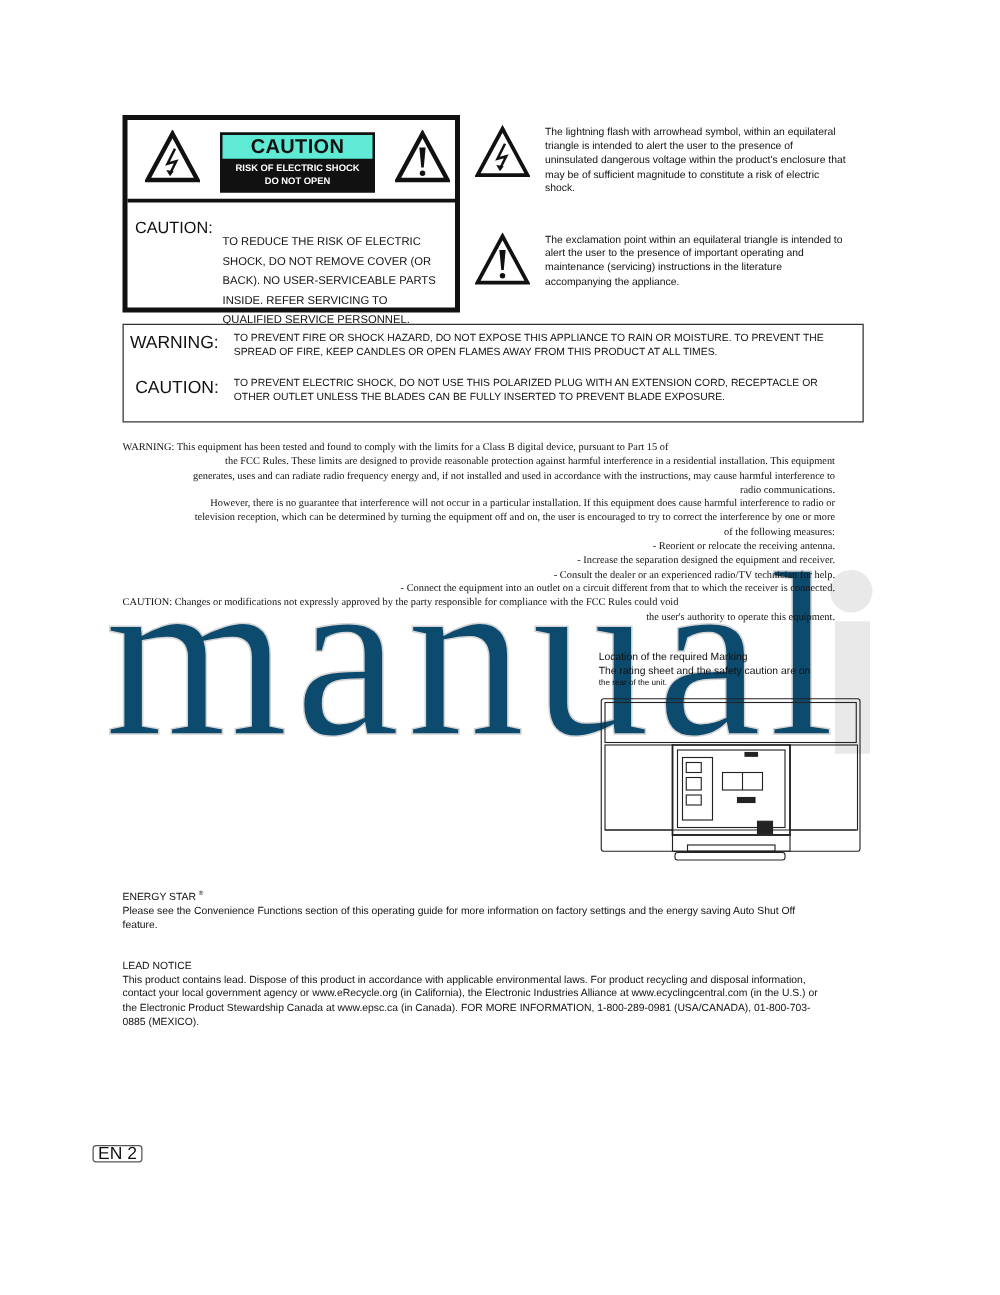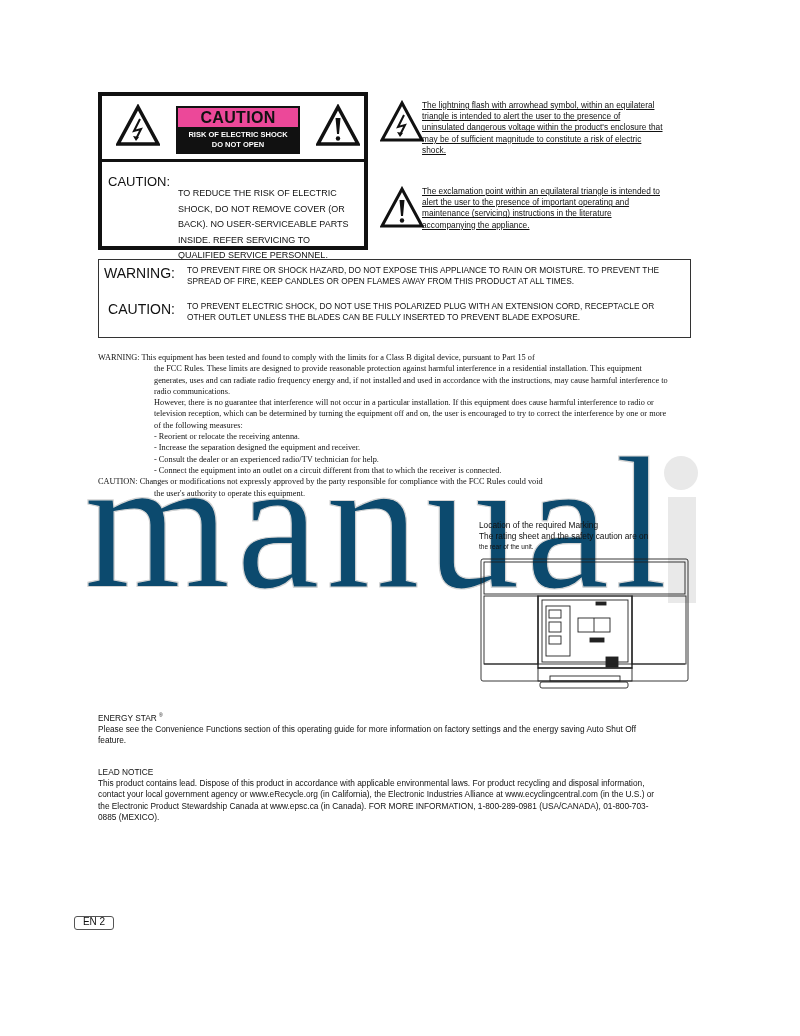--- a/index.html
+++ b/index.html
@@ -20,57 +20,57 @@
 
   .layer { position: absolute; z-index: 1; }
 
   
   .caution-box { left: 98px; top: 92px; width: 270px; height: 158px; border: 4px solid #111; background: #fff; }
   .caution-top { height: 66px; border-bottom: 3px solid #111; position: relative; }
   .tri { position: absolute; }
   .tri-left { left: 14px; top: 8px; }
   .tri-right { left: 214px; top: 8px; }
   .label-panel { position: absolute; left: 74px; top: 10px; width: 124px; height: 48px; background: #111; border: 2px solid #111; }
-  .label-panel .title { background: #ec4899; height: 19px; font-weight: bold; font-size: 16px; text-align: center; line-height: 19px; letter-spacing: 0.3px; }
+  .label-panel .title { background: #5eead4; height: 19px; font-weight: bold; font-size: 16px; text-align: center; line-height: 19px; letter-spacing: 0.3px; }
   .label-panel .sub { color: #fff; font-size: 7.5px; font-weight: bold; text-align: center; line-height: 10px; margin-top: 3px; }
   .caution-bottom { position: relative; height: 83px; }
   .caution-bottom .clabel { position: absolute; left: 6px; top: 12px; font-size: 13px; }
   .caution-bottom .ctext { position: absolute; left: 76px; top: 24px; width: 182px; font-size: 9px; line-height: 15.5px; }
 
   
   .sym { left: 380px; width: 300px; }
   .sym .icon { position: absolute; left: 0; top: 0; }
-  .sym .text { position: absolute; left: 42px; top: 0; width: 242px; font-size: 8.3px; line-height: 11.2px; text-decoration: underline; }
+  .sym .text { position: absolute; left: 56px; top: 0; width: 242px; font-size: 8.3px; line-height: 11.2px; }
   .sym1 { top: 100px; height: 60px; }
   .sym2 { top: 186px; height: 50px; }
 
   
   .warn-box { left: 98px; top: 259px; width: 593px; height: 79px; border: 1px solid #333; }
   .warn-row { position: absolute; left: 0; width: 100%; }
   .warn-row .wl { position: absolute; text-align: right; width: 76px; font-size: 14px; }
   .warn-row .wt { position: absolute; left: 88px; width: 490px; font-size: 8.3px; line-height: 11.4px; }
   .row1 { top: 5px; }
   .row2 { top: 41px; }
 
   
   .fcc { left: 98px; top: 352px; width: 570px; font-size: 8.3px; line-height: 11.3px; font-family: Liberation Serif, serif; }
   .fcc .lead { display: block; }
-  .fcc .indent { display: block; padding-left: 56px; }
+  .fcc .indent { display: block; padding-left: 56px; text-align: right; }
 
   
   .marking { left: 479px; top: 520px; width: 220px; font-size: 8.3px; line-height: 11px; }
   .marking .small { font-size: 6.5px; line-height: 10px; }
   .tv { left: 480px; top: 558px; }
 
   
   .energy { left: 98px; top: 710px; width: 560px; font-size: 8.3px; line-height: 11.2px; }
   .lead-notice { left: 98px; top: 767px; width: 560px; font-size: 8.3px; line-height: 11.2px; }
   sup.reg { font-size: 5px; vertical-align: super; }
 
-  .page-badge { left: 74px; top: 916px; width: 40px; height: 14px; border: 1px solid #555; border-radius: 3px; font-size: 10px; text-align: center; line-height: 10px; }
+  .page-badge { left: 74px; top: 916px; width: 40px; height: 14px; border: 1px solid #555; border-radius: 3px; font-size: 14px; text-align: center; line-height: 10px; }
 </style>
 </head>
 <body>
 
 <div class="watermark">manual</div>
 <div class="wm-dot"></div>
 <div class="wm-bar"></div>
 
 <div class="layer caution-box">
   <div class="caution-top">

